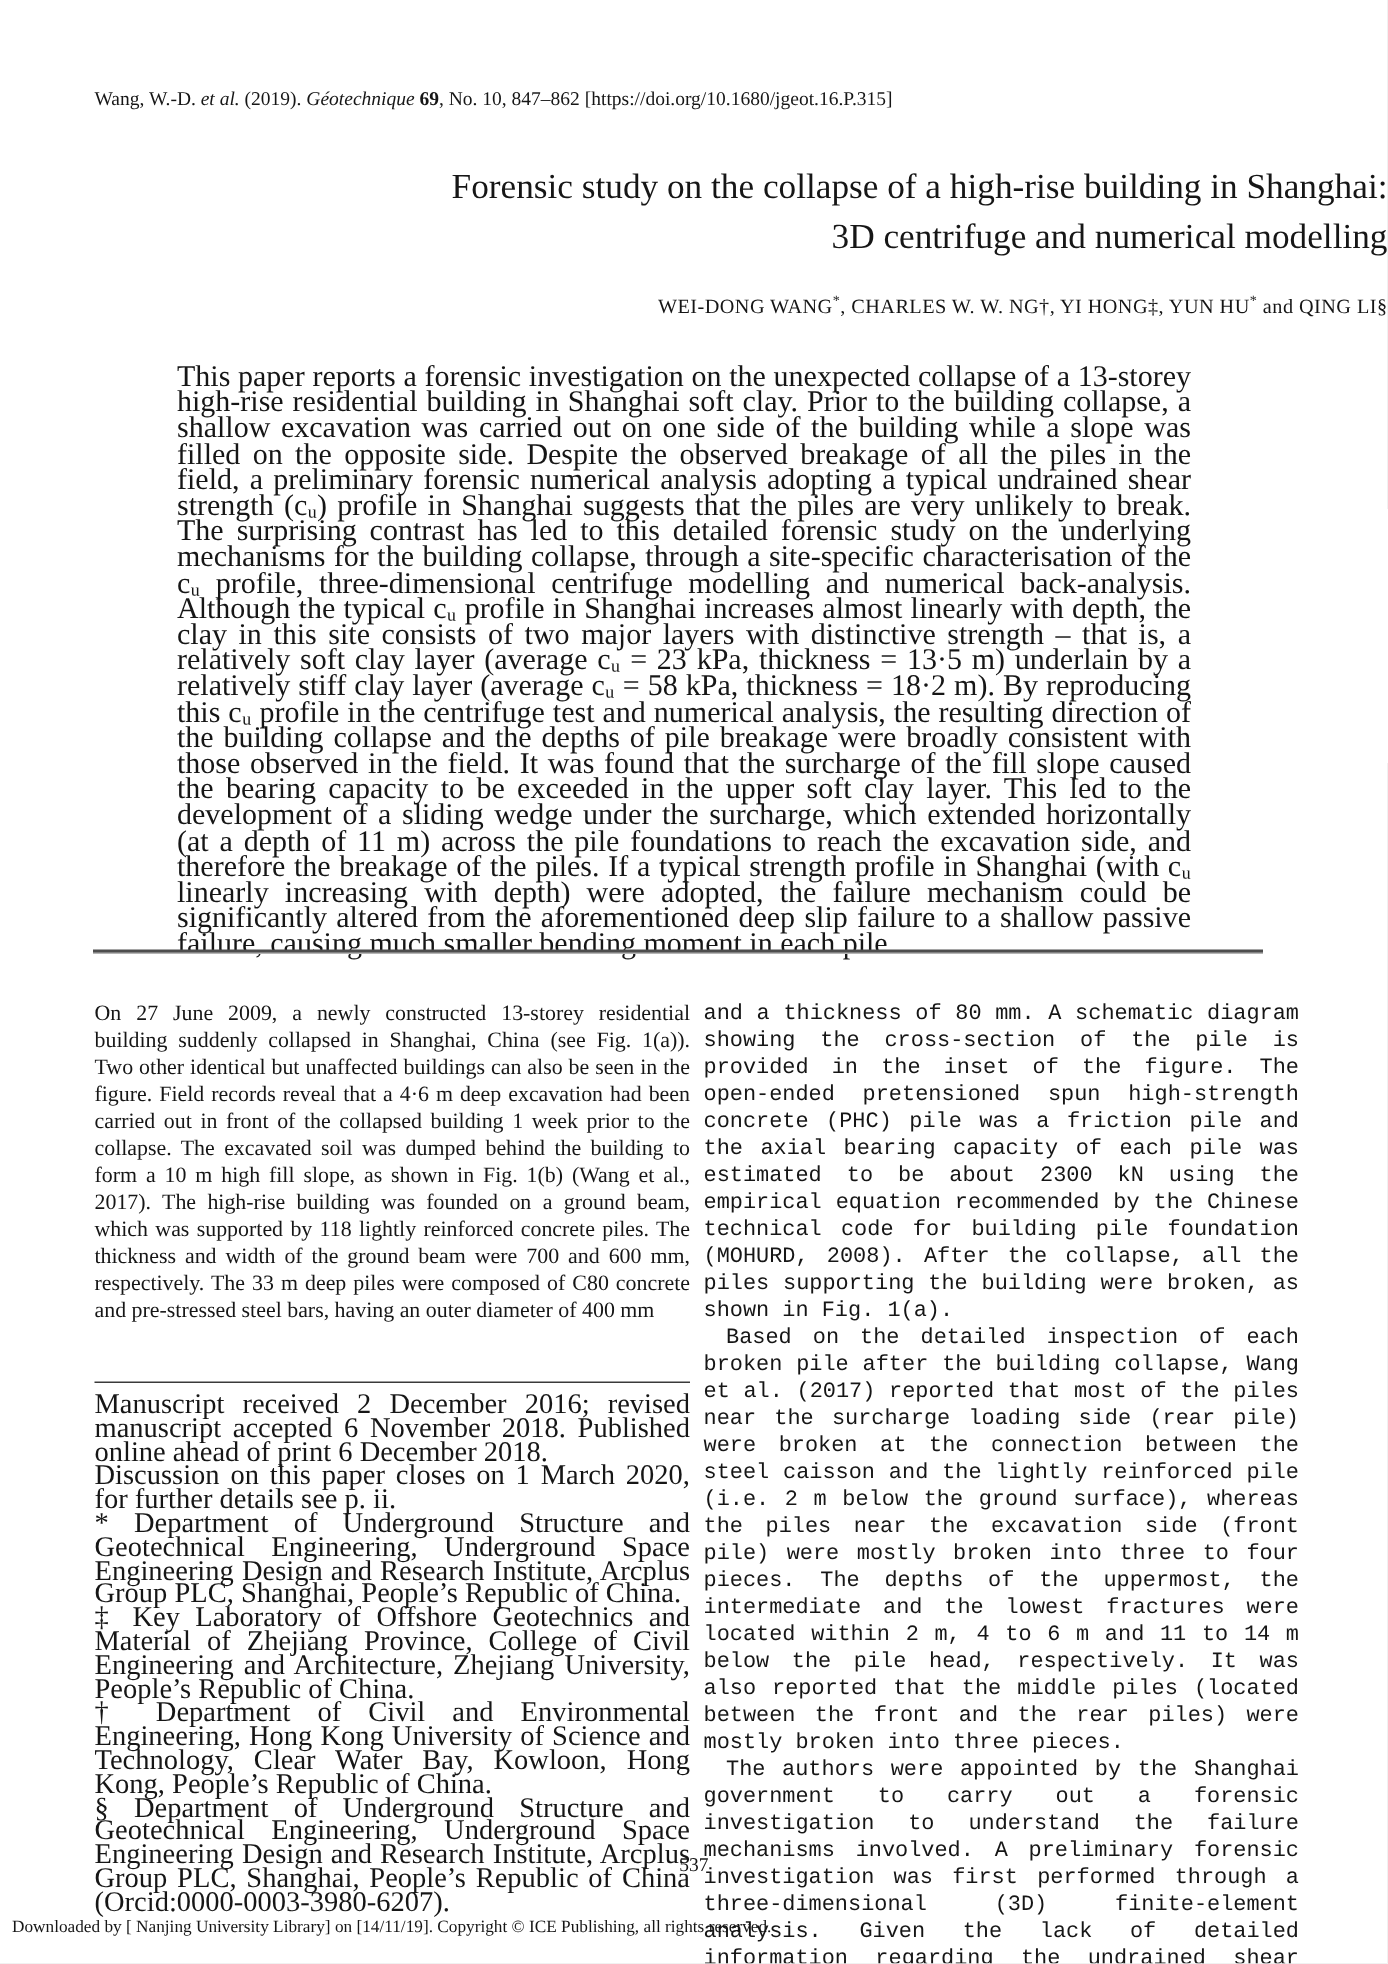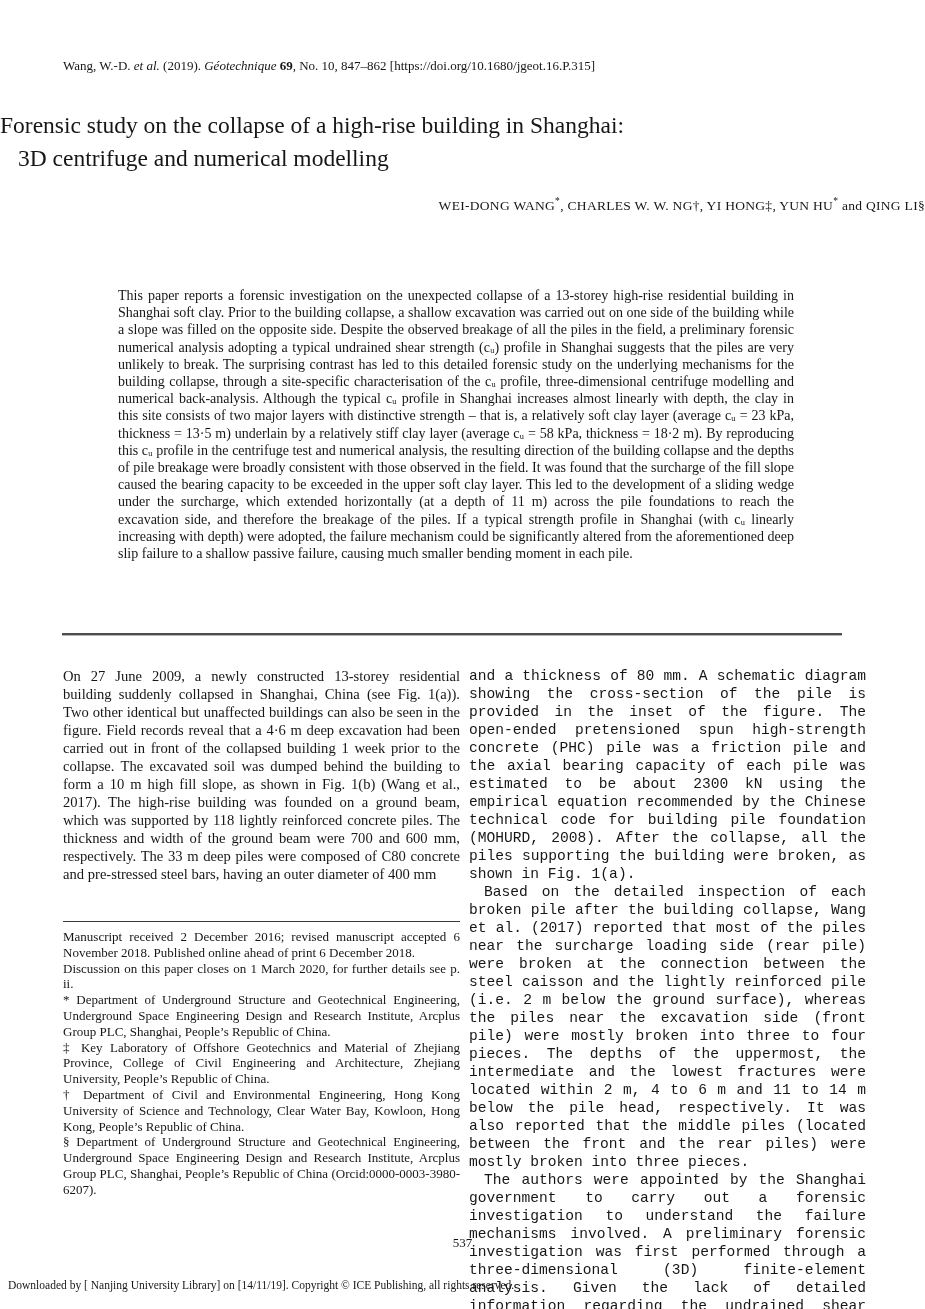--- a/index.html
+++ b/index.html
@@ -18,43 +18,42 @@
     left: 63px; top: 58px;
     font-size: 13px;
     white-space: nowrap;
   }
   .header-citation i { font-style: italic; }
   .header-citation b { font-weight: bold; }
   .paper-title {
     position: absolute;
     left: 0; top: 109px;
     width: 925px;
-    text-align: left;
+    text-align: right;
     font-size: 23.5px;
     line-height: 33px;
     font-weight: normal;
     margin: 0;
   }
   .authors-line {
     position: absolute;
     left: 0; top: 196px;
     width: 925px;
     text-align: right;
     font-size: 13.5px;
     letter-spacing: 0.3px;
   }
   .authors-line sup { font-size: 9.5px; }
   .abstract-block {
     position: absolute;
     left: 118px; top: 243px;
     width: 676px;
-    font-size: 14px;
+    font-size: 20px;
     line-height: 17.2px;
     text-align: justify;
-    margin-top: 44px;
   }
   .keywords-block {
     position: absolute;
     left: 118px; top: 584px;
     width: 676px;
     font-size: 14px;
     line-height: 17.2px;
   }
   .separator-rule {
     position: absolute;
@@ -91,21 +90,21 @@
     position: absolute;
     left: 63px; top: 921px;
     width: 397px;
   }
   .footnote-rule {
     width: 397px; height: 1px;
     background: #3a3a3a;
     margin-bottom: 7px;
   }
   .footnote {
-    font-size: 13px;
+    font-size: 19px;
     line-height: 15.8px;
     text-align: justify;
     margin: 0;
   }
   .page-number {
     position: absolute;
     left: 0; top: 1235px;
     width: 925px;
     text-align: center;
     font-size: 13px;

